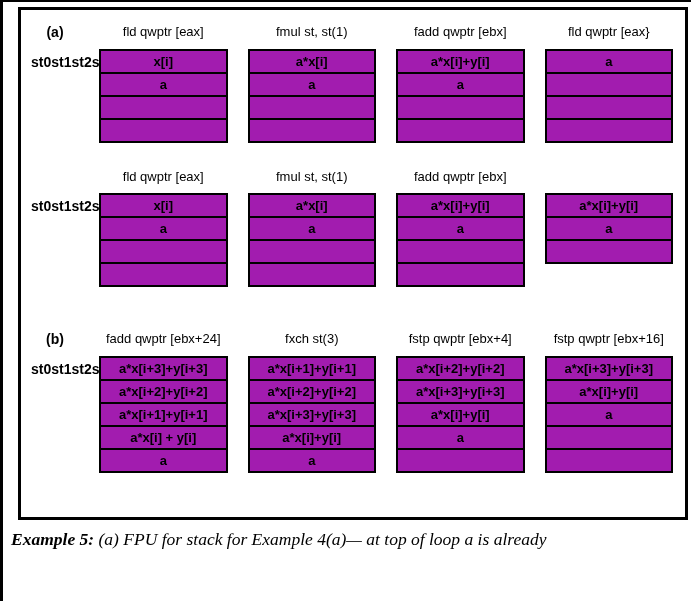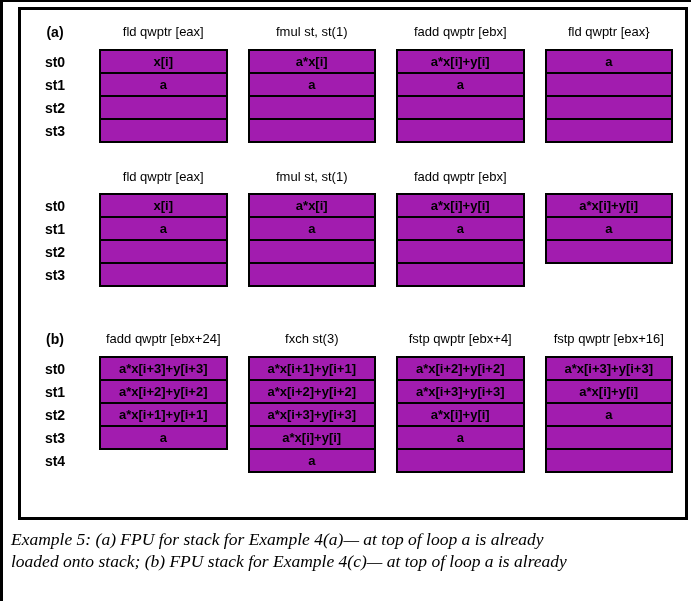--- a/index.html
+++ b/index.html
@@ -45,21 +45,21 @@
     white-space: nowrap;
   }
   .instr {
     font-weight: normal;
     font-size: 13px;
     text-align: center;
     white-space: nowrap;
   }
   .stlabels {
     display: flex;
-    flex-direction: column;
+    flex-direction: row;
     padding-top: 2px;
   }
   .stlabel {
     height: 23px;
     line-height: 23px;
     text-align: center;
     font-weight: bold;
     font-size: 14px;
   }
   .stack-table {
@@ -81,21 +81,21 @@
     position: absolute;
     left: 8px;
     top: 526px;
     width: 678px;
     font-family: "Liberation Serif", serif;
     font-style: italic;
     font-size: 17.5px;
     line-height: 22px;
   }
   .cap-title {
-    font-weight: normal;
+    font-weight: bold;
   }
 </style>
 </head>
 <body>
 
 <div class="page">
   <div class="inner-box" id="diagram">
       <div class="panel">
         <div class="corner-label">(a)</div>
         <div class="instr">fld qwptr [eax]</div>
@@ -179,20 +179,21 @@
           <div class="stlabel">st0</div>
           <div class="stlabel">st1</div>
           <div class="stlabel">st2</div>
           <div class="stlabel">st3</div>
           <div class="stlabel">st4</div>
         </div>
         <div class="stack-table">
           <div class="cell">a*x[i+3]+y[i+3]</div>
           <div class="cell">a*x[i+2]+y[i+2]</div>
           <div class="cell">a*x[i+1]+y[i+1]</div>
+          <div class="cell">a*x[i] + y[i]</div>
           <div class="cell">a</div>
         </div>
         <div class="stack-table">
           <div class="cell">a*x[i+1]+y[i+1]</div>
           <div class="cell">a*x[i+2]+y[i+2]</div>
           <div class="cell">a*x[i+3]+y[i+3]</div>
           <div class="cell">a*x[i]+y[i]</div>
           <div class="cell">a</div>
         </div>
         <div class="stack-table">
@@ -206,15 +207,14 @@
           <div class="cell">a*x[i+3]+y[i+3]</div>
           <div class="cell">a*x[i]+y[i]</div>
           <div class="cell">a</div>
           <div class="cell"></div>
           <div class="cell"></div>
         </div>
       </div>
     </div>
   <div class="caption">
     <div class="cap-line"><span class="cap-title">Example 5:</span> <span>(a) FPU for stack for Example 4(a)— at top of loop a is already</span></div>
-    <div class="cap-line">loaded onto stack; (b) FPU stack for Example 4(c)— at top of loop a is already</div>
   </div>
 </div>
 
 </body></html>

